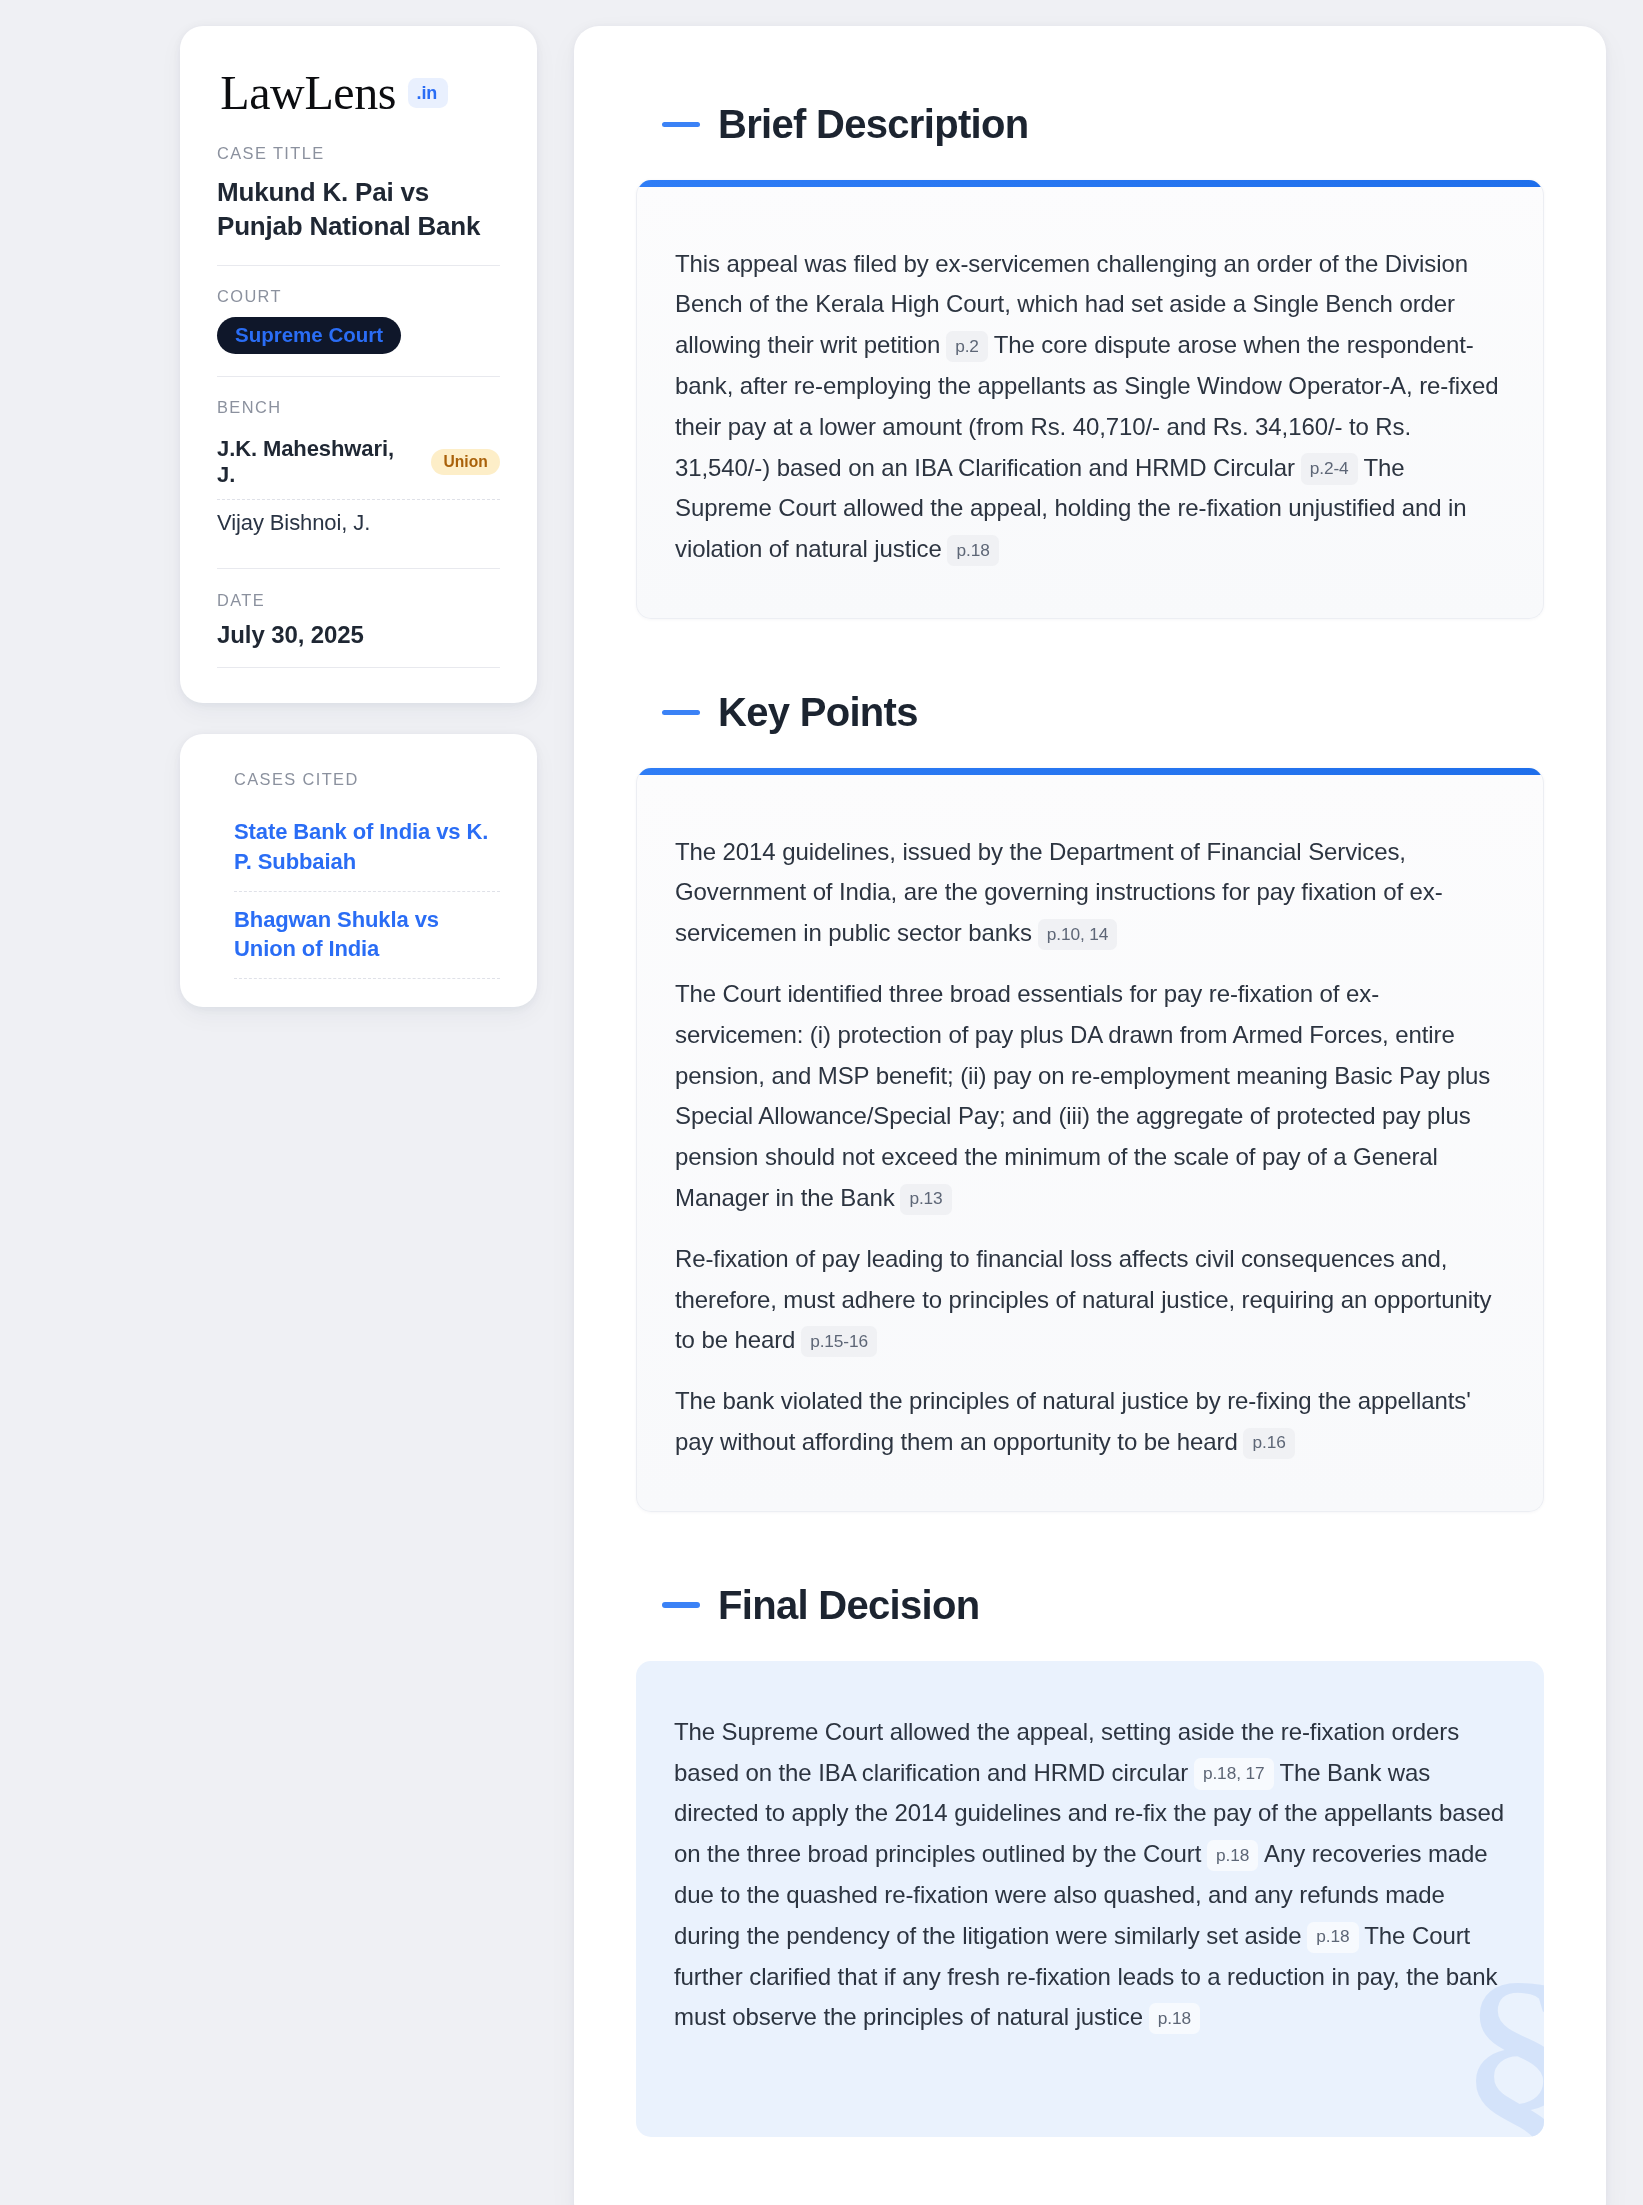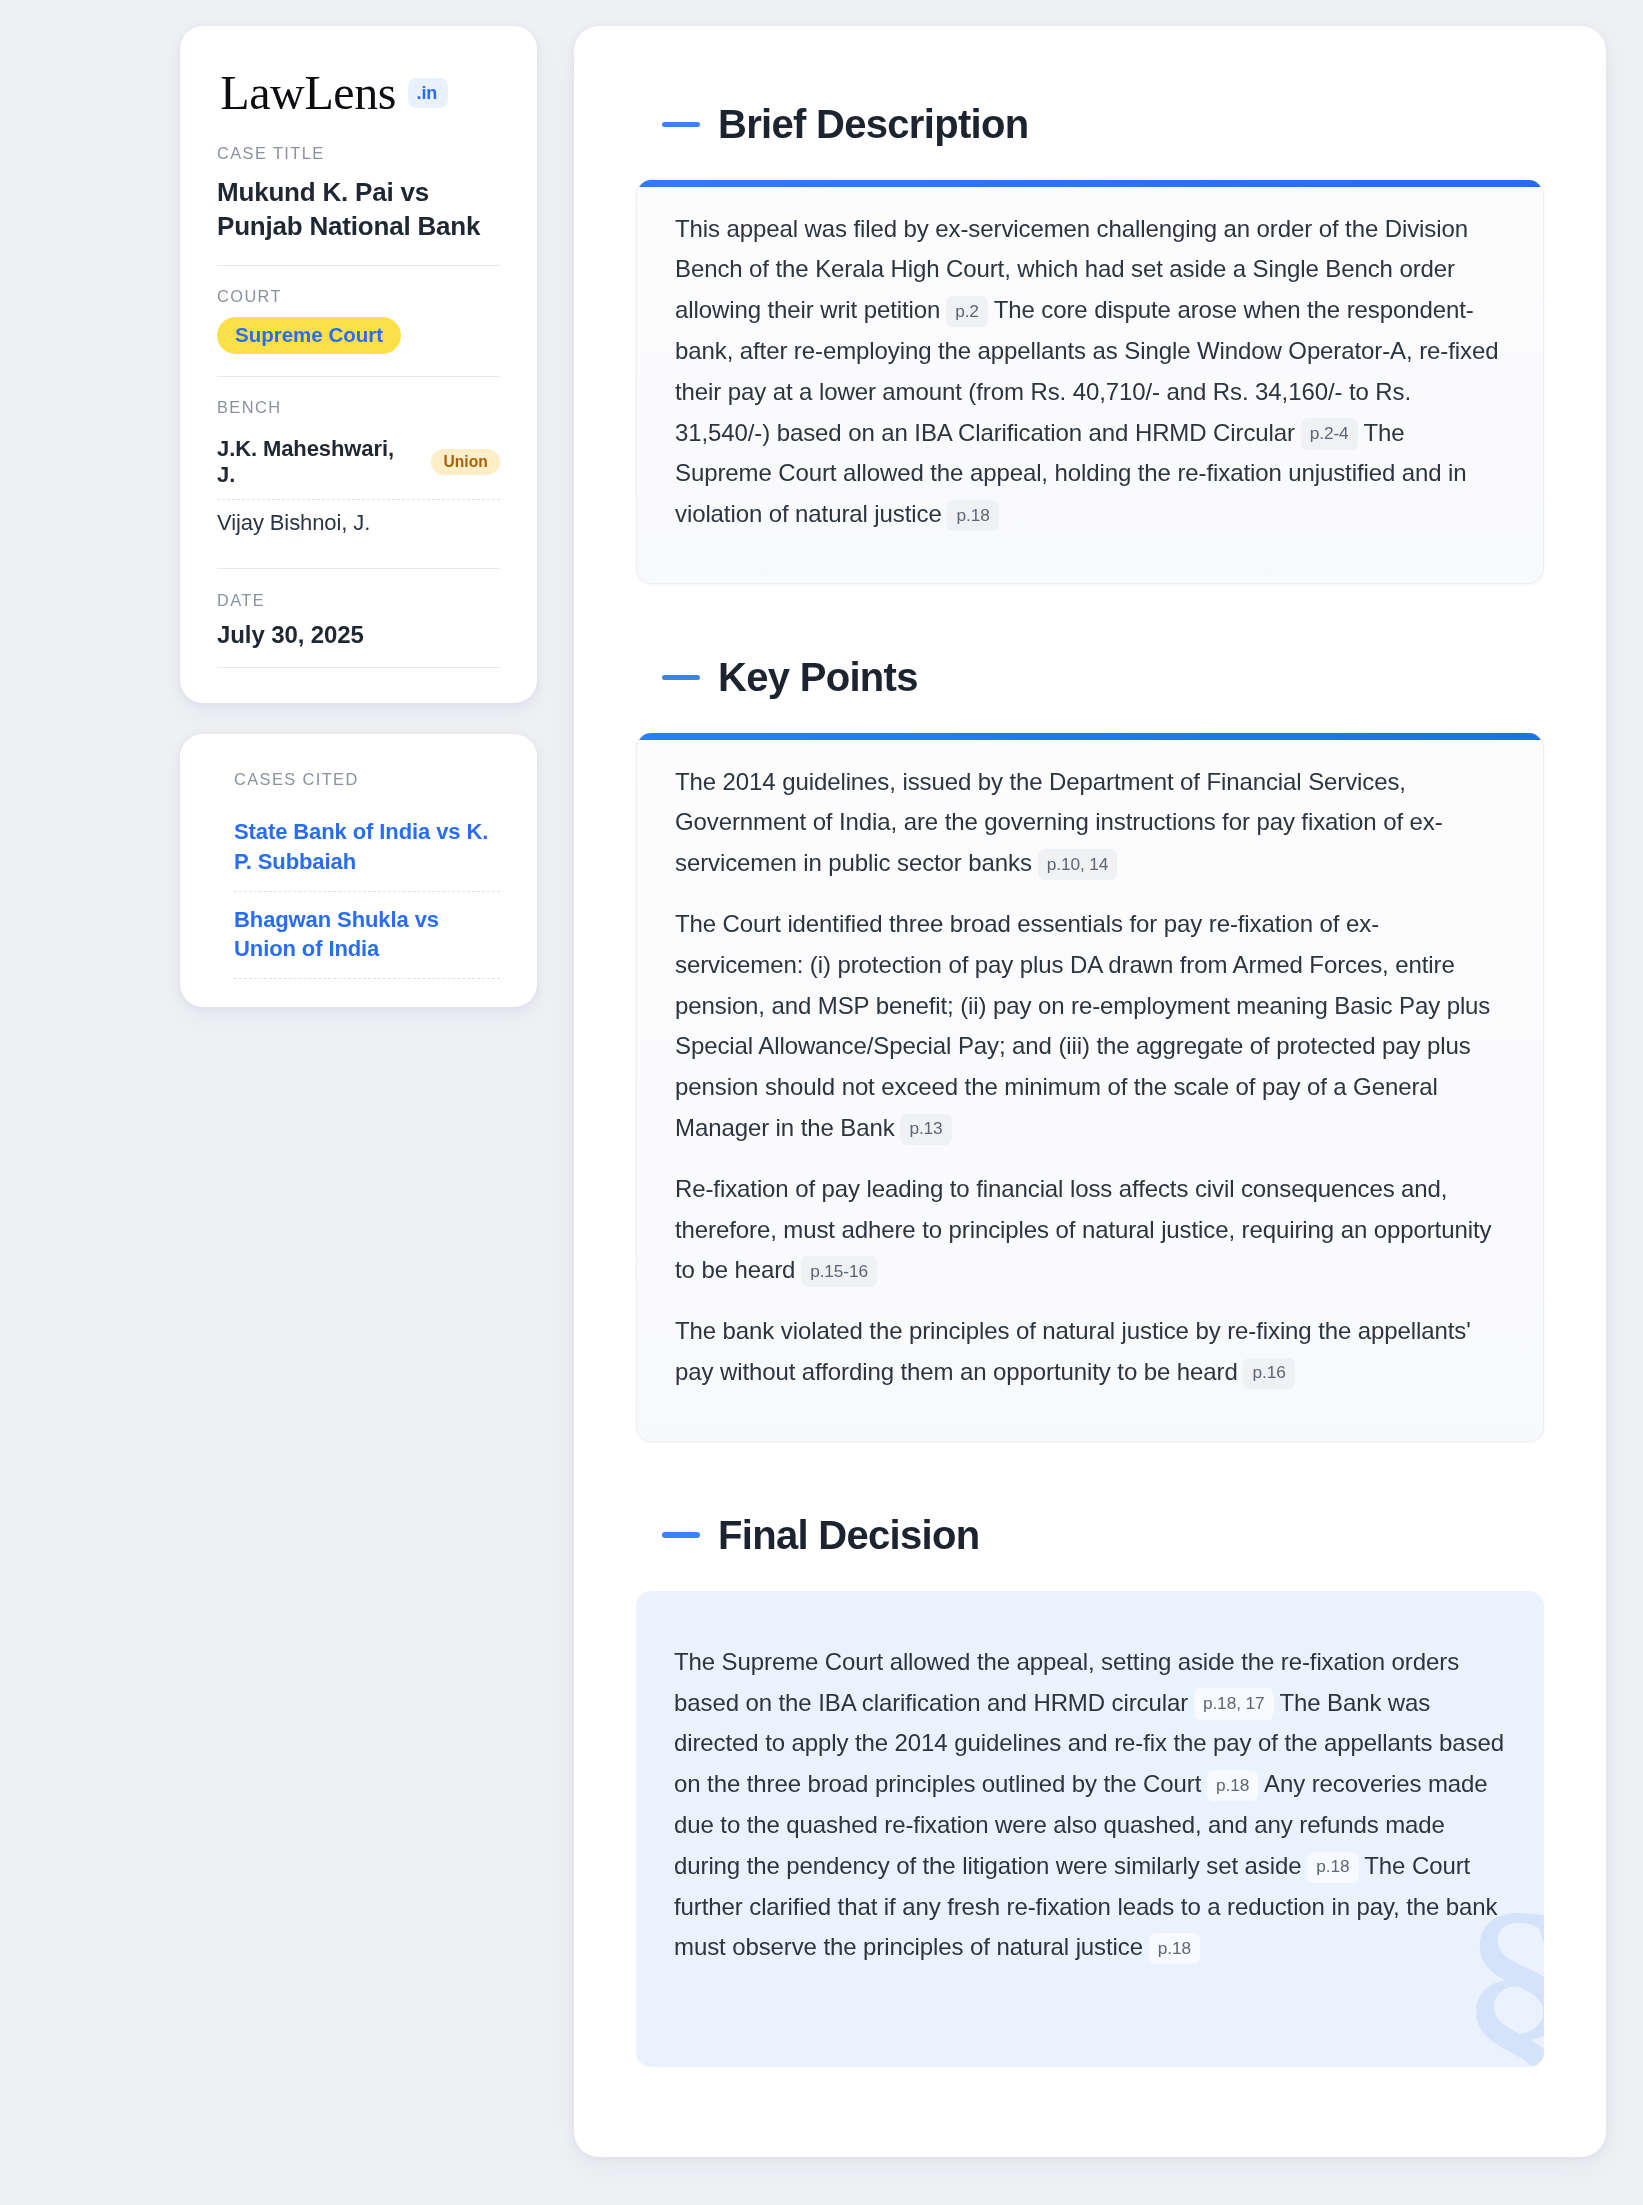--- a/index.html
+++ b/index.html
@@ -80,21 +80,21 @@
   .case-title {
     font-size: 26px;
     line-height: 1.32;
     font-weight: bold;
     color: #1f2733;
     letter-spacing: -0.2px;
   }
 
   .court-chip {
     display: inline-block;
-    background: #fde047;
+    background: #0f172a;
     color: #2a6df5;
     font-size: 20.5px;
     font-weight: bold;
     border-radius: 821px;
     padding: 7.4px 18px 9px 18px;
     line-height: 1;
   }
 
   .judge {
     display: flex;
@@ -188,21 +188,21 @@
   }
   .panel.plain .top-bar {
     height: 6.6px;
     background: #1f6feb;
     background: linear-gradient(90deg, #2f7df6 0%, #1f6feb 100%);
   }
   .panel.blue {
     background: #eaf2fd;
   }
 
-  .panel-body { padding: 22px 38px 48px 38px; }
+  .panel-body { padding: 57px 38px 48px 38px; }
   .panel.blue .panel-body { padding: 51px 38px 99px 38px; }
 
   .para {
     font-size: 24px;
     line-height: 1.70;
     color: #2c3440;
     letter-spacing: -0.1px;
   }
   .para + .para { margin-top: 20px; }
 

